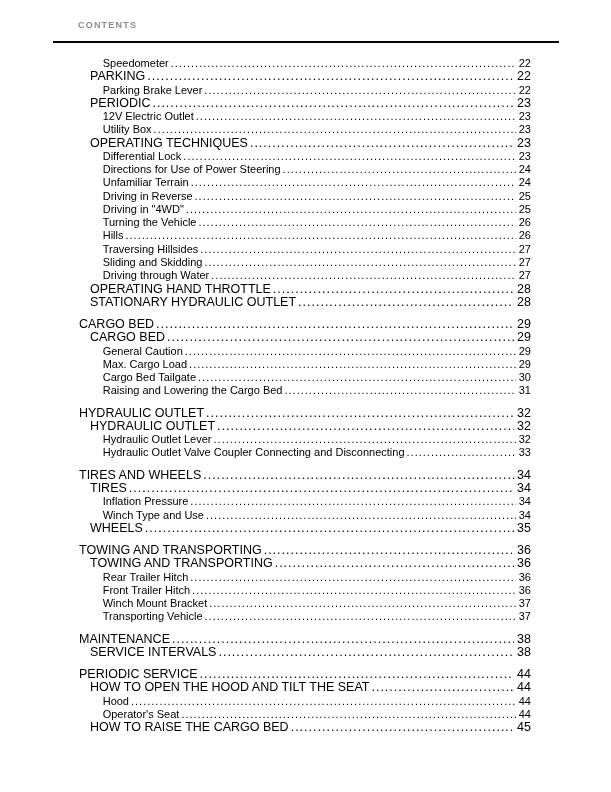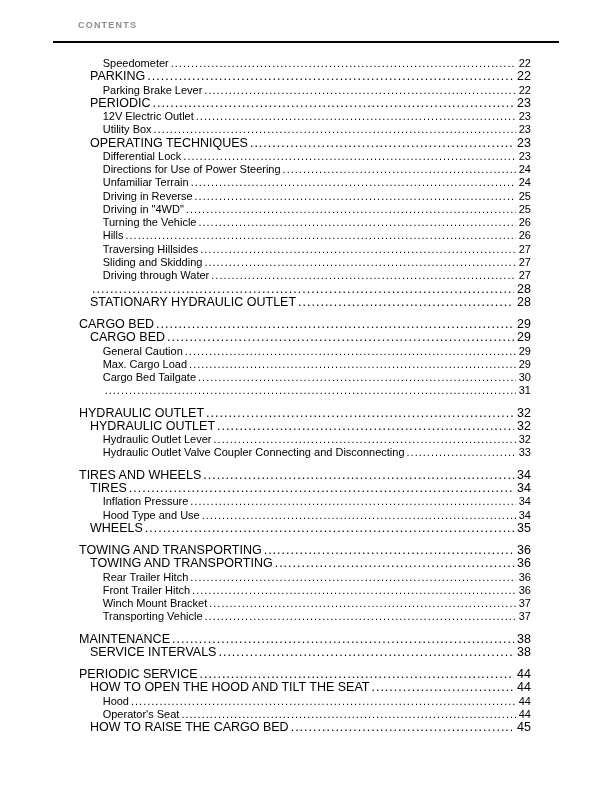--- a/index.html
+++ b/index.html
@@ -156,20 +156,21 @@
     <span class="toc-title">Sliding and Skidding</span>
     <span class="toc-leader"></span>
     <span class="toc-page">27</span>
   </div>
       <div class="toc-row level-2">
     <span class="toc-title">Driving through Water</span>
     <span class="toc-leader"></span>
     <span class="toc-page">27</span>
   </div>
       <div class="toc-row level-1">
+    <span class="toc-title">OPERATING HAND THROTTLE</span>
     <span class="toc-leader"></span>
     <span class="toc-page">28</span>
   </div>
       <div class="toc-row level-1">
     <span class="toc-title">STATIONARY HYDRAULIC OUTLET</span>
     <span class="toc-leader"></span>
     <span class="toc-page">28</span>
   </div>
       <div class="toc-row level-0 chapter-gap">
     <span class="toc-title">CARGO BED</span>
@@ -190,20 +191,21 @@
     <span class="toc-title">Max. Cargo Load</span>
     <span class="toc-leader"></span>
     <span class="toc-page">29</span>
   </div>
       <div class="toc-row level-2">
     <span class="toc-title">Cargo Bed Tailgate</span>
     <span class="toc-leader"></span>
     <span class="toc-page">30</span>
   </div>
       <div class="toc-row level-2">
+    <span class="toc-title">Raising and Lowering the Cargo Bed</span>
     <span class="toc-leader"></span>
     <span class="toc-page">31</span>
   </div>
       <div class="toc-row level-0 chapter-gap">
     <span class="toc-title">HYDRAULIC OUTLET</span>
     <span class="toc-leader"></span>
     <span class="toc-page">32</span>
   </div>
       <div class="toc-row level-1">
     <span class="toc-title">HYDRAULIC OUTLET</span>
@@ -229,21 +231,21 @@
     <span class="toc-title">TIRES</span>
     <span class="toc-leader"></span>
     <span class="toc-page">34</span>
   </div>
       <div class="toc-row level-2">
     <span class="toc-title">Inflation Pressure</span>
     <span class="toc-leader"></span>
     <span class="toc-page">34</span>
   </div>
       <div class="toc-row level-2">
-    <span class="toc-title">Hood Type and Use</span>
+    <span class="toc-title">Winch Type and Use</span>
     <span class="toc-leader"></span>
     <span class="toc-page">34</span>
   </div>
       <div class="toc-row level-1">
     <span class="toc-title">WHEELS</span>
     <span class="toc-leader"></span>
     <span class="toc-page">35</span>
   </div>
       <div class="toc-row level-0 chapter-gap">
     <span class="toc-title">TOWING AND TRANSPORTING</span>

